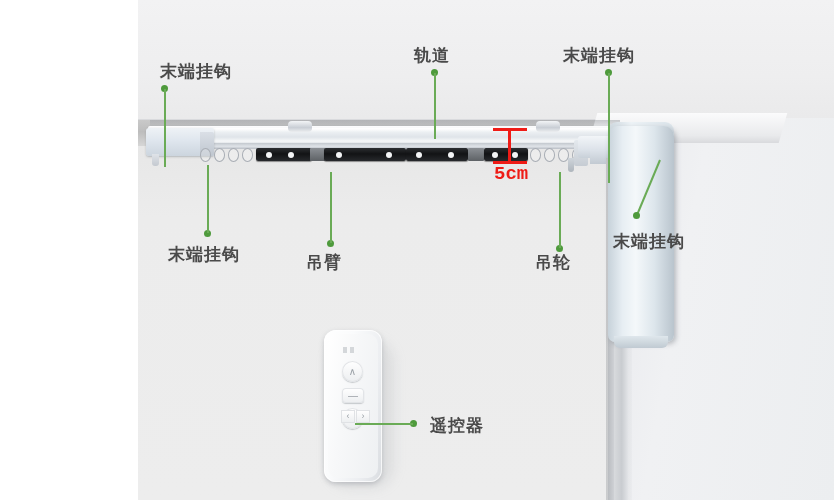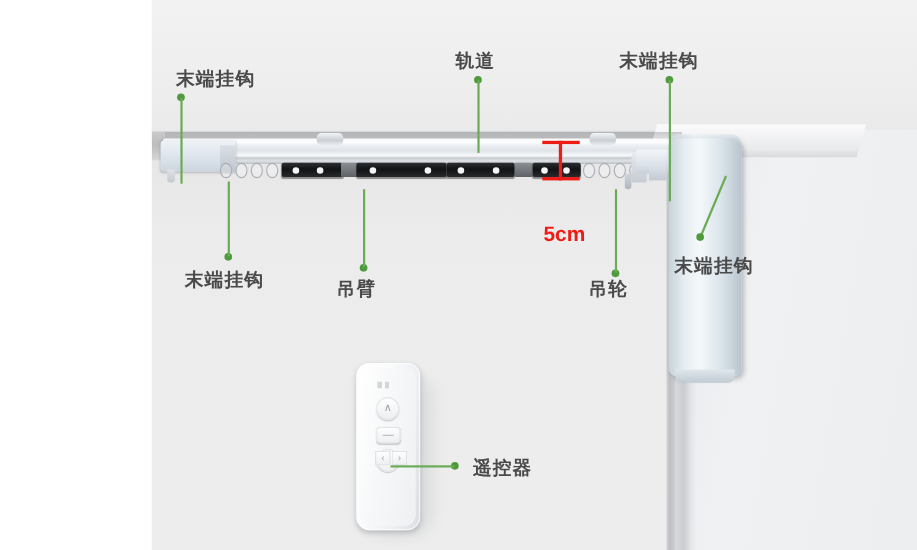--- a/index.html
+++ b/index.html
@@ -180,22 +180,21 @@
   }
   .meas-stem{
     position:absolute;left:370px;top:128px;width:3px;height:36px;background:#ef1b16;
   }
   .meas-foot{
     position:absolute;left:355px;top:161px;width:34px;height:3px;background:#ef1b16;
   }
   .meas-label{
     position:absolute;left:356px;top:163px;
     color:#ee1c16;font-size:19px;font-weight:bold;letter-spacing:0px;
-    font-family:Liberation Sans, sans-serif;
-    margin-top:40px;
+    font-family:Liberation Mono, monospace;
   }
 
   
   .remote-shadow{
     position:absolute;left:190px;top:340px;width:66px;height:148px;
     background:rgba(150,153,158,.18);filter:blur(6px);border-radius:22px;
   }
   .remote{
     position:absolute;left:186px;top:330px;width:58px;height:152px;
     background:linear-gradient(100deg,#ffffff 0%,#fafbfc 35%,#eceef1 72%,#d9dce0 100%);

